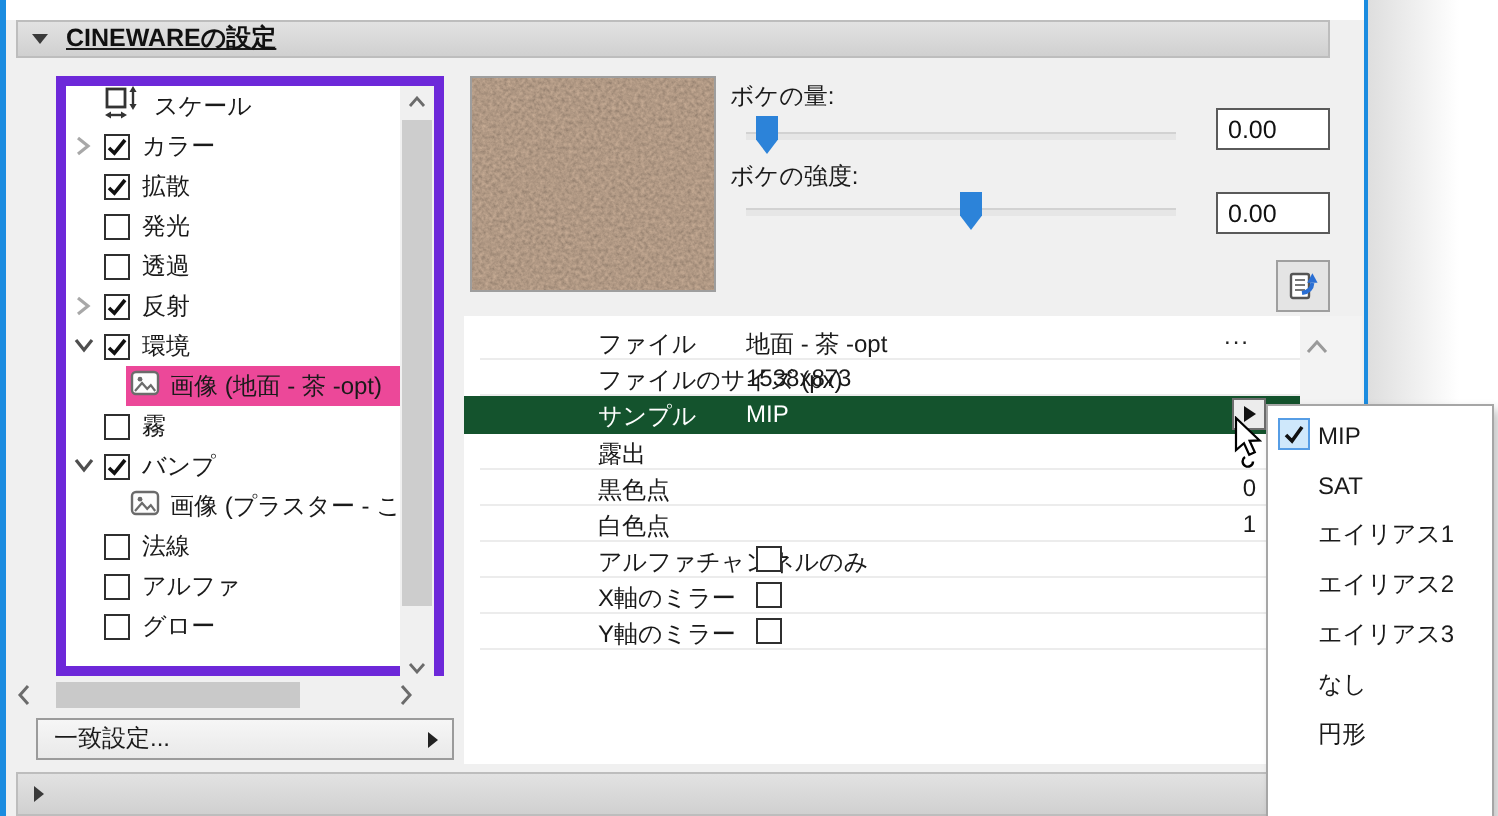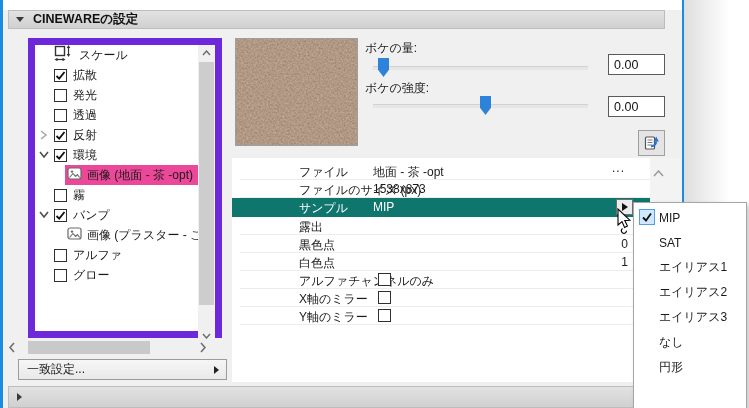--- a/index.html
+++ b/index.html
@@ -17,21 +17,21 @@
   
   .secbar{height:19px;background:linear-gradient(#e2e2e2,#d0d0d0);border:1px solid #bdbdbd;
     display:flex;align-items:center;box-sizing:border-box;}
   .secbar .title{font-weight:bold;font-size:12.5px;color:#111;}
   .tri-down{width:0;height:0;border-left:4px solid transparent;border-right:4px solid transparent;
     border-top:5px solid #3a3a3a;margin:0 9px 0 7px;}
   .tri-right{width:0;height:0;border-top:4px solid transparent;border-bottom:4px solid transparent;
     border-left:5px solid #3a3a3a;margin:0 10px 0 8px;}
 
   
-  .tree{left:28px;top:38px;width:194px;height:300px;background:#fff;border:7px solid #6d28d9;box-sizing:border-box;}
+  .tree{left:28px;top:38px;width:194px;height:300px;background:#fff;border:5px solid #6d28d9;box-sizing:border-box;}
   .tree-list{position:absolute;left:0;top:0;width:175px;height:298px;overflow:hidden;}
   .trow{height:20px;display:flex;align-items:center;white-space:nowrap;}
   .exp{width:14px;height:14px;margin-left:2px;flex:none;display:flex;align-items:center;justify-content:center;}
   .chk{width:13px;height:13px;box-sizing:border-box;border:1px solid #2f2f2f;background:#fff;margin-left:3px;flex:none;
     display:flex;align-items:center;justify-content:center;}
   .tlabel{margin-left:6px;}
   .indent{width:30px;flex:none;}
   .selwrap{flex:1;height:20px;background:#ec4899;display:flex;align-items:center;}
   .imgicon{flex:none;margin-right:5px;}
 
@@ -63,21 +63,21 @@
   
   .tablebg{left:232px;top:158px;width:418px;height:224px;background:#fff;}
   .tscroll{left:650px;top:158px;width:31px;height:224px;background:#f3f3f3;}
   .prow{position:absolute;left:232px;width:418px;height:18px;}
   .prow .psep{position:absolute;left:8px;right:0;bottom:0;height:1px;background:#ececec;}
   .plabel{position:absolute;left:26px;top:2px;white-space:nowrap;margin-left:41px;}
   .pvalue{position:absolute;left:141px;top:2px;white-space:nowrap;}
   .pnum{position:absolute;right:22px;top:2px;}
   .pdots{position:absolute;left:380px;top:-1px;color:#222;letter-spacing:1px;}
   .pchk{position:absolute;left:146px;top:2px;width:13px;height:13px;border:1px solid #2f2f2f;background:#fff;box-sizing:border-box;}
-  .prow.sel{background:#0f766e;color:#fff;}
+  .prow.sel{background:#14532d;color:#fff;}
   .ddbtn{position:absolute;left:384px;top:1px;width:17px;height:16px;background:#ececec;border:1px solid #6e6e6e;
     box-sizing:border-box;display:flex;align-items:center;justify-content:center;}
   .ddbtn .tri{width:0;height:0;border-top:4px solid transparent;border-bottom:4px solid transparent;border-left:6px solid #111;}
 
   
   .menu{left:633px;top:202px;width:114px;height:212px;background:#fff;border:1px solid #a6a6a6;box-sizing:border-box;
     box-shadow:3px 3px 5px rgba(0,0,0,0.22);z-index:50;padding-top:2px;}
   .mitem{position:relative;height:25px;display:flex;align-items:center;}
   .mitem .mtext{margin-left:25px;white-space:nowrap;}
   .mcheck{position:absolute;left:5px;top:4px;width:16px;height:16px;background:#cfe8fb;border:1px solid #569de5;
@@ -87,21 +87,21 @@
 </style>
 </head>
 <body>
 
 <div class="screen">
 
   <div class="abs edge-left"></div>
   <div class="abs pane-bg"></div>
   <div class="abs pane-topstrip"></div>
 
-  <div class="abs secbar" style="left:8px;top:10px;width:657px;">
+  <div class="abs secbar" style="left:8px;top:10px;width:657px;text-decoration:underline;">
     <span class="tri-down"></span>
     <span class="title">CINEWAREの設定</span>
   </div>
 
   <div class="abs tree">
     <div class="tree-list">
 
       <div class="trow">
         <span class="exp"></span>
         <span class="imgicon" style="margin-left:3px;">
@@ -111,20 +111,33 @@
             <polygon points="14.5,0 12.7,3 16.3,3" fill="#333"></polygon>
             <polygon points="14.5,12 12.7,9 16.3,9" fill="#333"></polygon>
             <line x1="3" y1="14.5" x2="9" y2="14.5" stroke="#333" stroke-width="1.2"></line>
             <polygon points="0.5,14.5 3.5,12.7 3.5,16.3" fill="#333"></polygon>
             <polygon points="11.5,14.5 8.5,12.7 8.5,16.3" fill="#333"></polygon>
           </svg>
         </span>
         <span class="tlabel" style="margin-left:2px;">スケール</span>
       </div>
 
+      <div class="trow">
+        <span class="exp">
+          <svg width="10" height="12">
+              <polyline points="2,2 7,6 2,10" fill="none" stroke="#a8a8a8" stroke-width="1.6"></polyline>
+            </svg>
+        </span>
+        <span class="chk">
+          <svg width="11" height="11">
+              <polyline points="1.5,6 4.2,8.6 9.5,2" fill="none" stroke="#111" stroke-width="1.8"></polyline>
+            </svg>
+        </span>
+        <span class="tlabel">カラー</span>
+      </div>
 
       <div class="trow">
         <span class="exp"></span>
         <span class="chk">
           <svg width="11" height="11">
               <polyline points="1.5,6 4.2,8.6 9.5,2" fill="none" stroke="#111" stroke-width="1.8"></polyline>
             </svg>
         </span>
         <span class="tlabel">拡散</span>
       </div>
@@ -208,20 +221,25 @@
         <span class="imgicon" style="margin-left:2px;">
           <svg width="15" height="13" viewBox="0 0 15 13">
             <rect x="1" y="1" width="13" height="11" rx="2" fill="#fdfdfd" stroke="#6b6b6b" stroke-width="1.2"></rect>
             <circle cx="5" cy="4.6" r="1.2" fill="#6b6b6b"></circle>
             <path d="M2.5,10.5 L6,6.5 L8.6,9.4 L10.4,7.6 L12.6,10.5" fill="none" stroke="#6b6b6b" stroke-width="1.1"></path>
           </svg>
         </span>
         <span>画像 (プラスター - こて仕上げ</span>
       </div>
 
+      <div class="trow">
+        <span class="exp"></span>
+        <span class="chk"></span>
+        <span class="tlabel">法線</span>
+      </div>
 
       <div class="trow">
         <span class="exp"></span>
         <span class="chk"></span>
         <span class="tlabel">アルファ</span>
       </div>
 
       <div class="trow">
         <span class="exp"></span>
         <span class="chk"></span>

